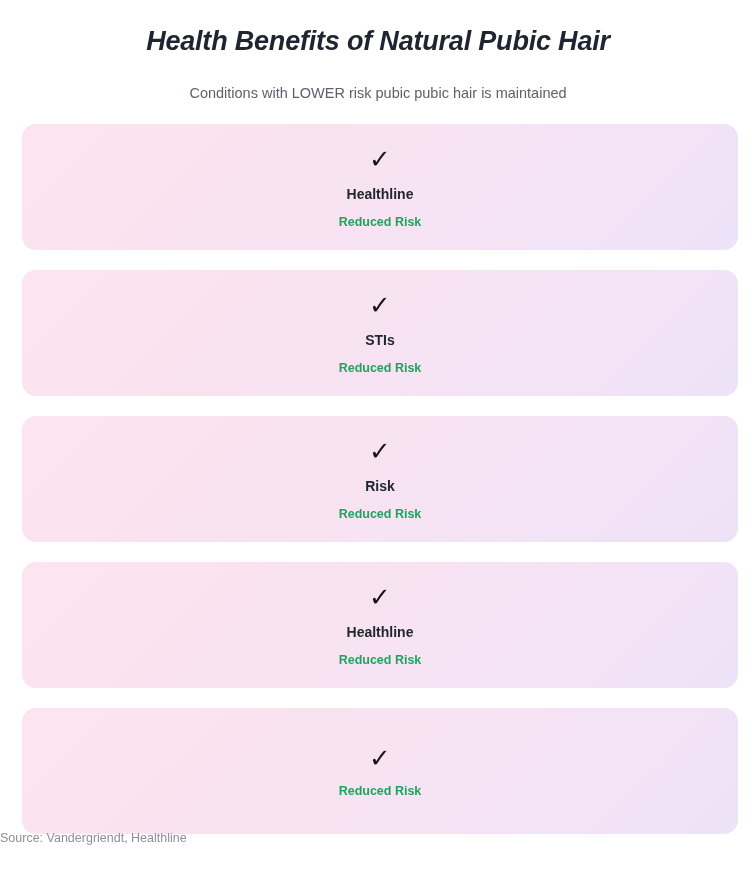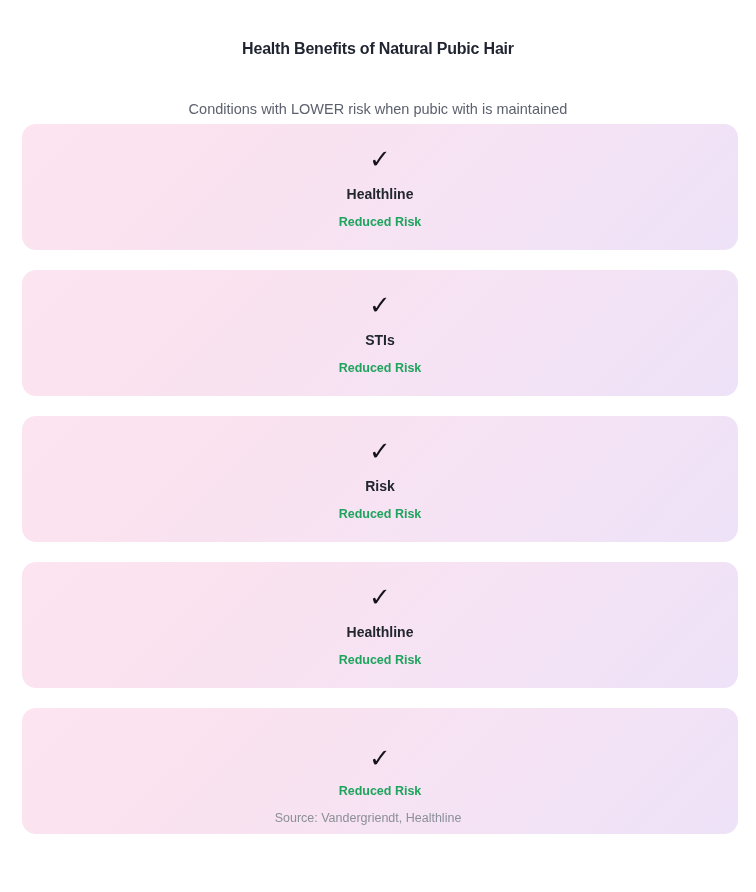--- a/index.html
+++ b/index.html
@@ -22,26 +22,27 @@
     background: #ffffff;
     box-sizing: border-box;
   }
 
   
   .header {
     padding-top: 23px;
     text-align: center;
   }
   .chart-title {
-    font-size: 16px;
+    font-size: 27px;
     font-weight: bold;
     color: #1f2430;
     letter-spacing: -0.2px;
     line-height: 28px;
-    margin: 12px;
+    margin: 4px;
+    font-style: italic;
   }
   .chart-subtitle {
     font-size: 14.5px;
     font-weight: normal;
     color: #5c616d;
     line-height: 20px;
     margin: 0;
     padding-top: 24px;
   }
 
@@ -93,39 +94,39 @@
     color: #1ea45d;
     line-height: 16px;
     padding-top: 11px;
     text-align: left;
   }
 
   
   .footer {
     position: absolute;
     left: 0;
-    top: 810px;
+    top: 830px;
     width: 736px;
-    text-align: center;
+    text-align: left;
   }
   .source-note {
     font-size: 12.5px;
     color: #8b8f99;
     line-height: 17px;
     margin: 0;
   }
 </style>
 </head>
 <body>
 
 <div class="page">
 
   <div class="header">
     <h1 class="chart-title">Health Benefits of Natural Pubic Hair</h1>
-    <p class="chart-subtitle">Conditions with LOWER risk when pubic with is maintained</p>
+    <p class="chart-subtitle">Conditions with LOWER risk pubic pubic hair is maintained</p>
   </div>
 
   <div class="cards">
 
     <div class="card">
       <div class="card-check">✓</div>
       <div class="card-label">Healthline</div>
       <div class="card-status">Reduced Risk</div>
     </div>
 

